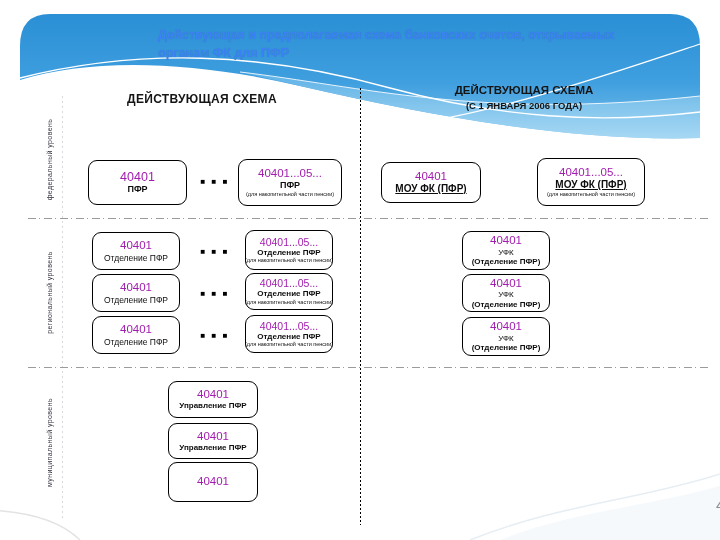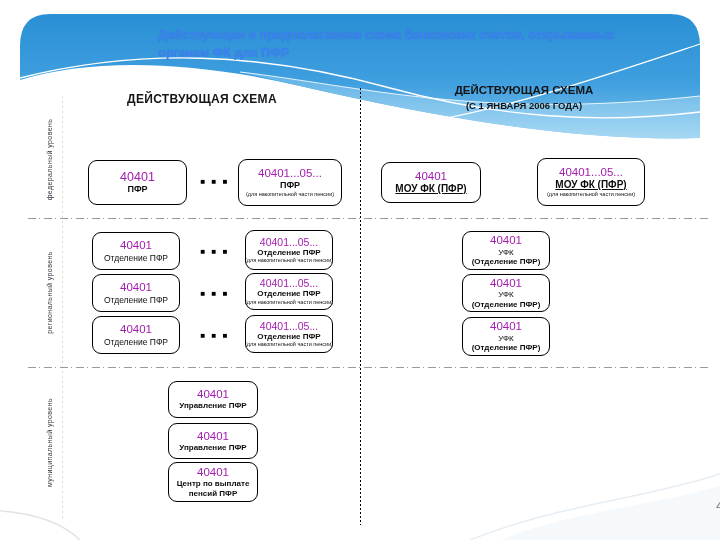--- a/index.html
+++ b/index.html
@@ -169,18 +169,17 @@
   <div class="box" style="left:168px;top:381px;width:90px;height:37px">
     <div class="acct">40401</div>
     <div class="name name-xs">Управление ПФР</div>
   </div>
   <div class="box" style="left:168px;top:423px;width:90px;height:36px">
     <div class="acct">40401</div>
     <div class="name name-xs">Управление ПФР</div>
   </div>
   <div class="box" style="left:168px;top:462px;width:90px;height:40px">
     <div class="acct">40401</div>
-    <div class="name name-xs">Центр по выплате пенсий ПФР</div>
   </div>
 
   <div class="pagenum">42</div>
 
 </div>
 
 </body></html>

